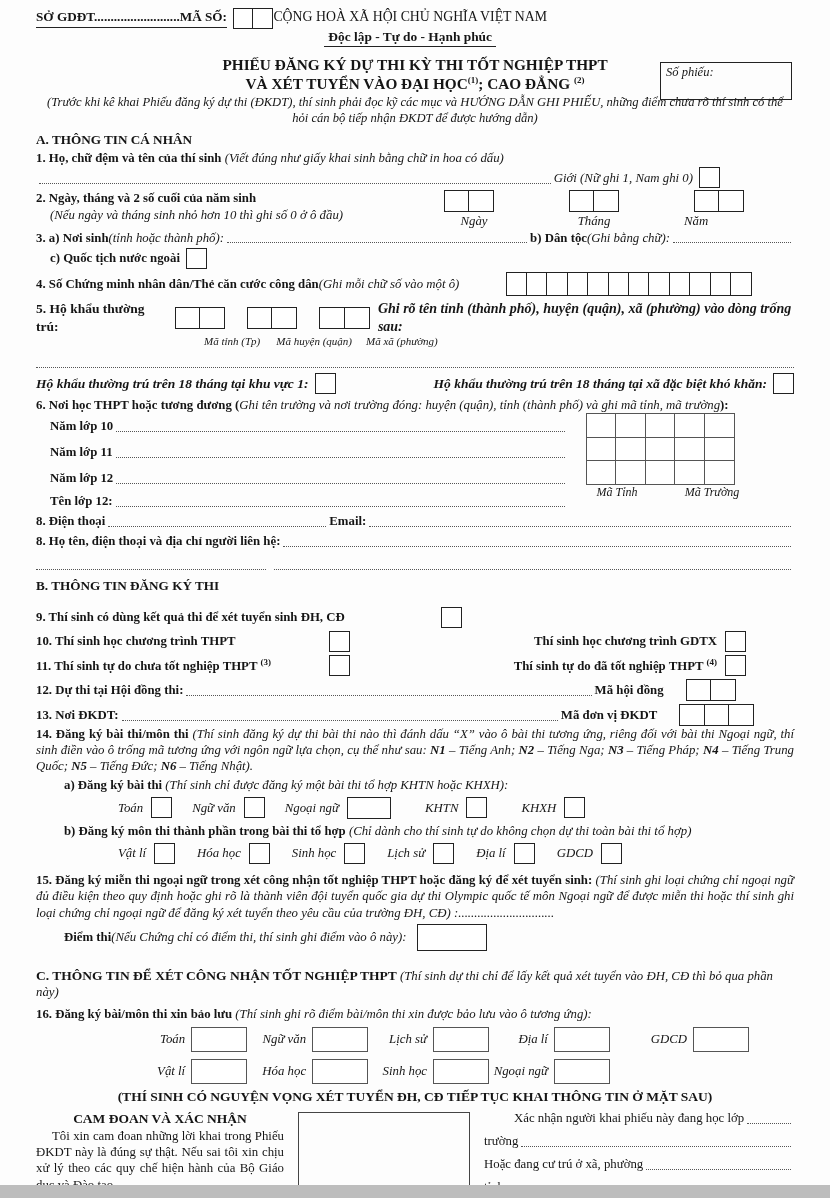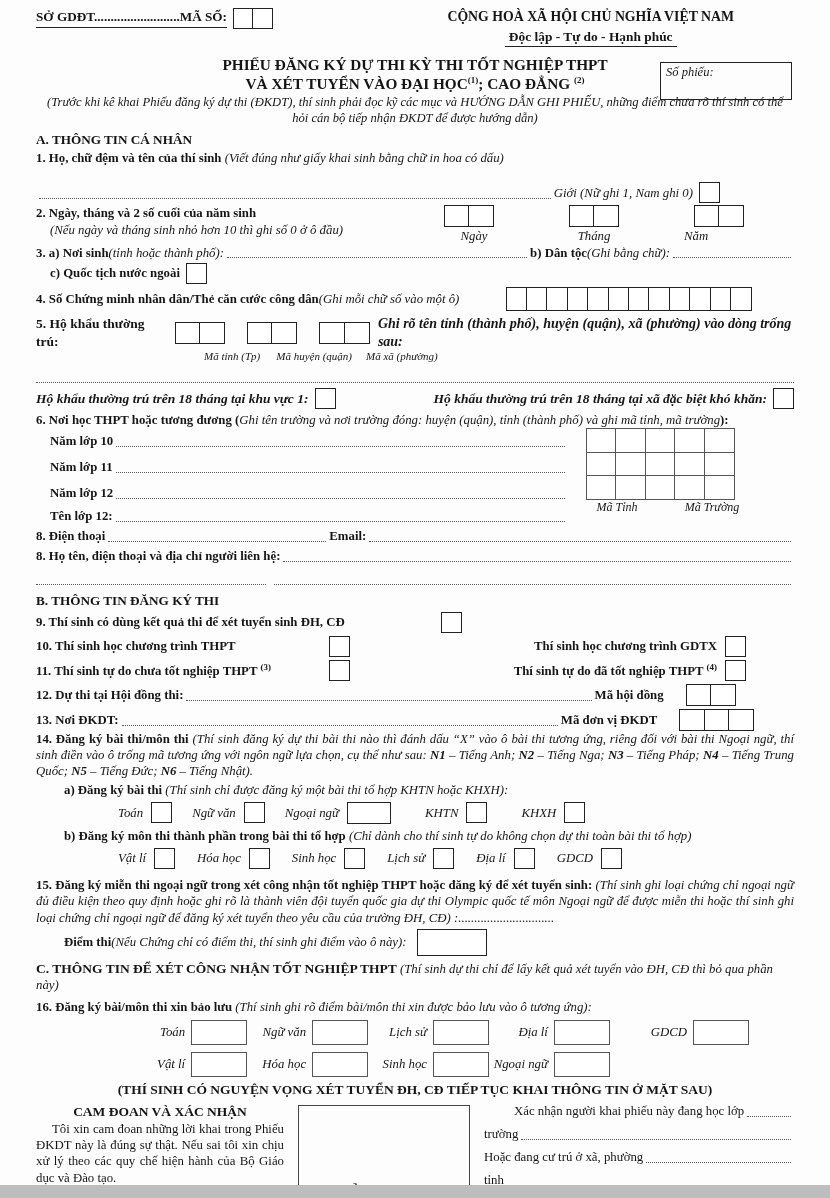--- a/index.html
+++ b/index.html
@@ -20,23 +20,23 @@
   .bx-code{width:26px;height:22px}
   .bx-sch{width:31px;height:25px;border-color:#555}
   .bx-wide{width:44px;height:22px}
   .bx-score{width:56px;height:25px;border-color:#555}
   .bx-pt{width:70px;height:27px}
   .f10{font-size:14px}
   .f11{font-size:11px}
   .f12{font-size:12px}
   .f135{font-size:13.5px}
   sup{font-size:9px;font-weight:bold}
-  .hdr{display:flex;justify-content:space-between;align-items:flex-start}
+  .hdr{display:flex;justify-content:flex-start;align-items:flex-start}
   .hdr-left-text{font-weight:bold;font-size:13.2px;border-bottom:1.6px solid #222;padding-bottom:2px}
-  .nat{font-weight:bold;font-size:13.8px;text-align:center}
+  .nat{font-weight:normal;font-size:13.8px;text-align:center}
   .motto{font-weight:bold;font-size:13.4px;text-align:center;border-bottom:1.6px solid #222;
          display:inline-block;padding:0 4px 1px 4px;margin-top:2px}
   .so-phieu{position:absolute;right:38px;top:62px;width:132px;height:38px;border:1.6px solid #222;
             font-style:italic;font-size:12.5px;padding:2px 5px;box-sizing:border-box}
   .title1{font-weight:bold;font-size:15.3px;text-align:center;margin-top:8px}
   .title2{font-weight:bold;font-size:15.3px;text-align:center}
   .intro{font-style:italic;text-align:center;font-size:12.6px;margin:2px 10px 4px 10px}
   .sech{font-weight:bold;font-size:13.2px;margin-top:5px}
   .grid16{display:grid;grid-template-columns:1.25fr 1fr 1fr 1fr 1.15fr;row-gap:7px;margin:4px 45px 2px 60px}
   .g16c{display:flex;justify-content:flex-end;align-items:center;gap:6px}
@@ -68,21 +68,21 @@
 
   <div class="title1">PHIẾU ĐĂNG KÝ DỰ THI KỲ THI TỐT NGHIỆP THPT</div>
   <div class="title2"><span>VÀ XÉT TUYỂN VÀO ĐẠI HỌC</span><sup>(1)</sup><span>; CAO ĐẲNG </span><sup>(2)</sup></div>
   <div class="intro">(Trước khi kê khai Phiếu đăng ký dự thi (ĐKDT), thí sinh phải đọc kỹ các mục và HƯỚNG DẪN GHI PHIẾU, những điểm chưa rõ thí sinh có thể hỏi cán bộ tiếp nhận ĐKDT để được hướng dẫn)</div>
 
   <div class="sech">A. THÔNG TIN CÁ NHÂN</div>
 
   <div style="margin-top:1px">
     <span class="b">1. Họ, chữ đệm và tên của thí sinh </span><span class="i">(Viết đúng như giấy khai sinh bằng chữ in hoa có dấu)</span>
   </div>
-  <div class="row" style="margin-top:16px">
+  <div class="row" style="margin-top:1px">
     <span class="dots"></span>
     <span class="i">Giới (Nữ ghi 1, Nam ghi 0)</span>
     <span class="bx" style="margin-left:6px"></span>
     <span style="width:74px"></span>
   </div>
 
   <div class="row" style="margin-top:2px;align-items:flex-start">
     <div style="flex:1">
       <div class="b">2. Ngày, tháng và 2 số cuối của năm sinh</div>
       <div class="i" style="padding-left:14px">(Nếu ngày và tháng sinh nhỏ hơn 10 thì ghi số 0 ở ô đầu)</div>
@@ -236,21 +236,21 @@
     <span class="b">8. Họ tên, điện thoại và địa chỉ người liên hệ:</span>
     <span class="dots"></span>
   </div>
   <div class="row" style="margin-top:9px">
     <span class="dots" style="margin:0;max-width:230px"></span>
     <span class="dots" style="margin-left:8px"></span>
   </div>
 
   <div class="sech" style="margin-top:8px">B. THÔNG TIN ĐĂNG KÝ THI</div>
 
-  <div class="row" style="margin-top:2px">
+  <div class="row" style="margin-top:12px">
     <span class="b" style="width:405px">9. Thí sinh có dùng kết quả thi để xét tuyển sinh ĐH, CĐ</span>
     <span class="bx"></span>
   </div>
   <div class="row" style="margin-top:3px">
     <span class="b" style="width:293px">10. Thí sinh học chương trình THPT</span>
     <span class="bx"></span>
     <span class="b" style="margin-left:auto">Thí sinh học chương trình GDTX</span>
     <span class="bx" style="margin-left:8px;margin-right:48px"></span>
   </div>
   <div class="row" style="margin-top:3px">
@@ -317,21 +317,21 @@
 
   <div style="margin-top:8px;text-align:justify">
     <span class="b">15. Đăng ký miễn thi ngoại ngữ trong xét công nhận tốt nghiệp THPT hoặc đăng ký để xét tuyển sinh: </span><span class="i">(Thí sinh ghi loại chứng chỉ ngoại ngữ đủ điều kiện theo quy định hoặc ghi rõ là thành viên đội tuyển quốc gia dự thi Olympic quốc tế môn Ngoại ngữ để được miễn thi hoặc thí sinh ghi loại chứng chỉ ngoại ngữ để đăng ký xét tuyển theo yêu cầu của trường ĐH, CĐ) :..............................</span>
   </div>
   <div class="row" style="padding-left:28px;margin-top:3px">
     <span class="b">Điểm thi </span>
     <span class="i">(Nếu Chứng chỉ có điểm thi, thí sinh ghi điểm vào ô này):</span>
     <span class="bx bx-pt" style="margin-left:10px"></span>
   </div>
 
-  <div style="margin-top:4px">
+  <div style="margin-top:16px">
     <span class="b f135">C. THÔNG TIN ĐỂ XÉT CÔNG NHẬN TỐT NGHIỆP THPT </span><span class="i">(Thí sinh dự thi chỉ để lấy kết quả xét tuyển vào ĐH, CĐ thì bỏ qua phần này)</span>
   </div>
 
   <div style="margin-top:6px">
     <span class="b">16. Đăng ký bài/môn thi xin bảo lưu </span><span class="i">(Thí sinh ghi rõ điểm bài/môn thi xin được bảo lưu vào ô tương ứng):</span>
   </div>
   <div class="grid16 i">
     <span class="g16c">
         <span>Toán</span>
         <span class="bx bx-score"></span>

